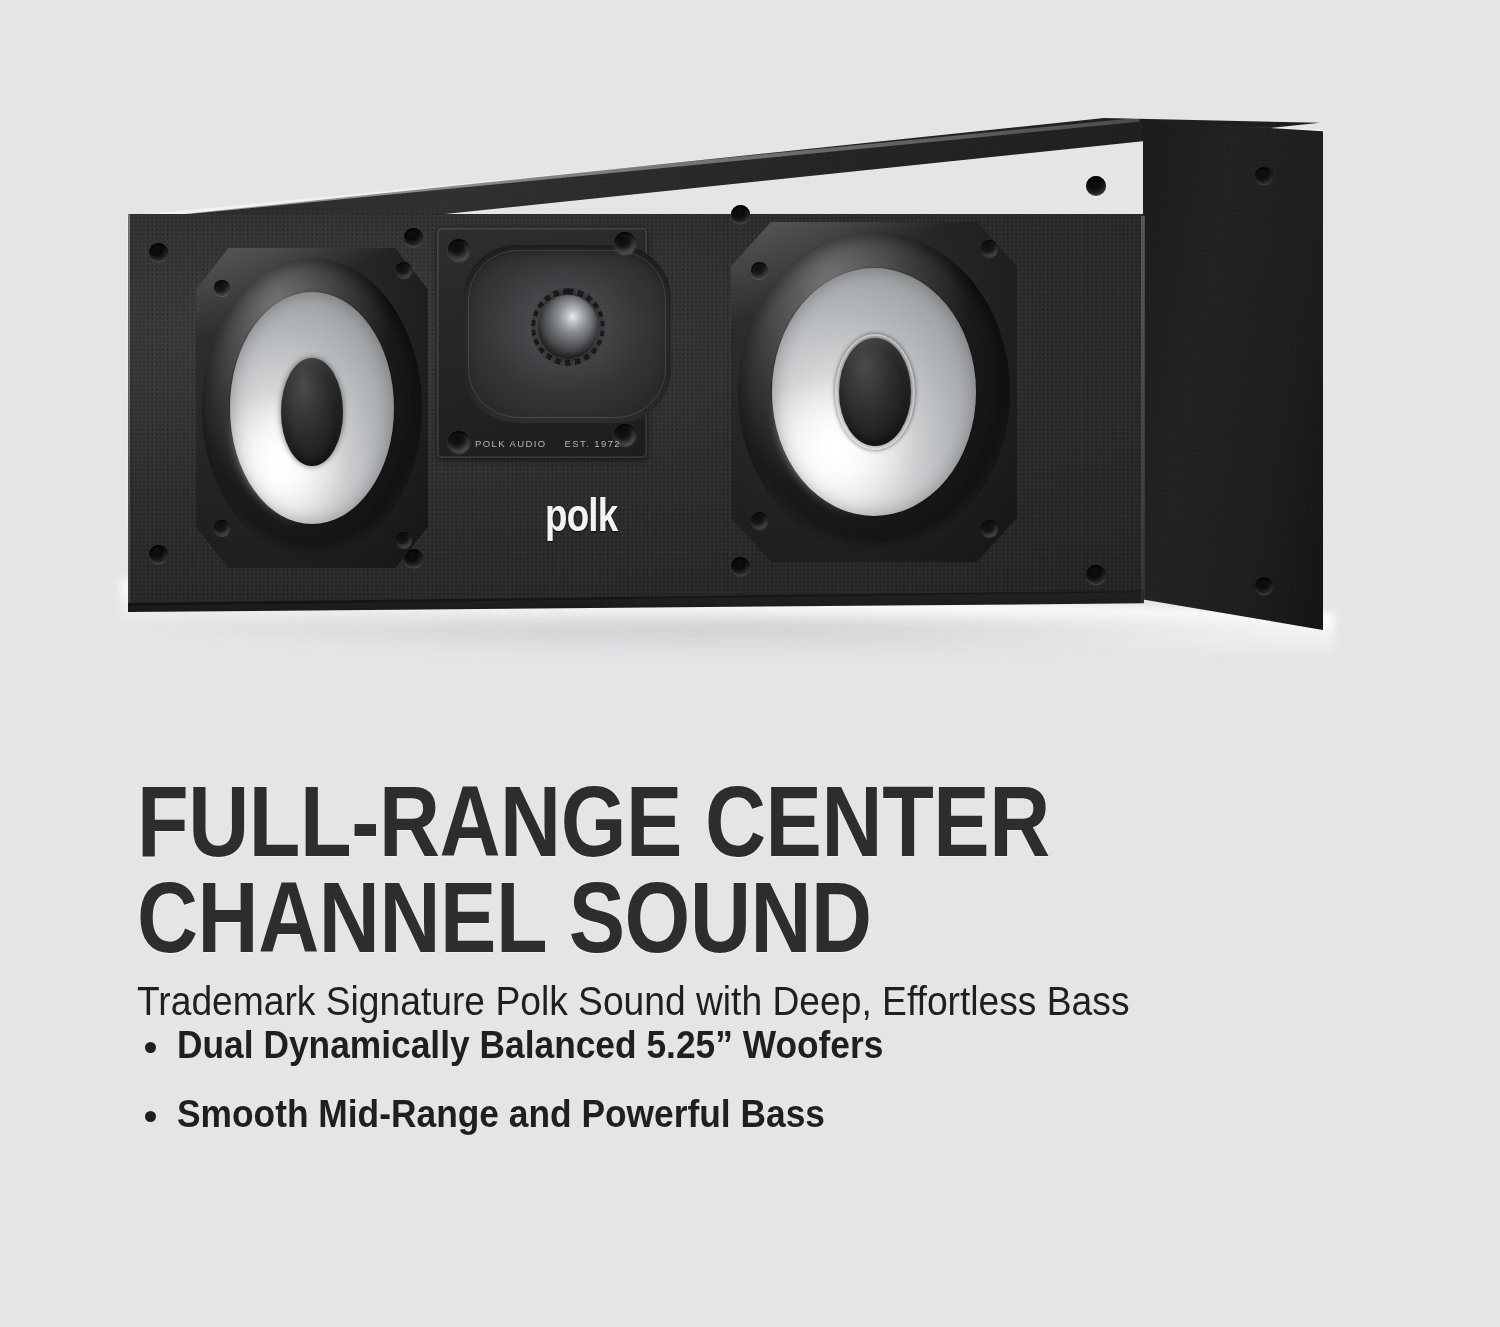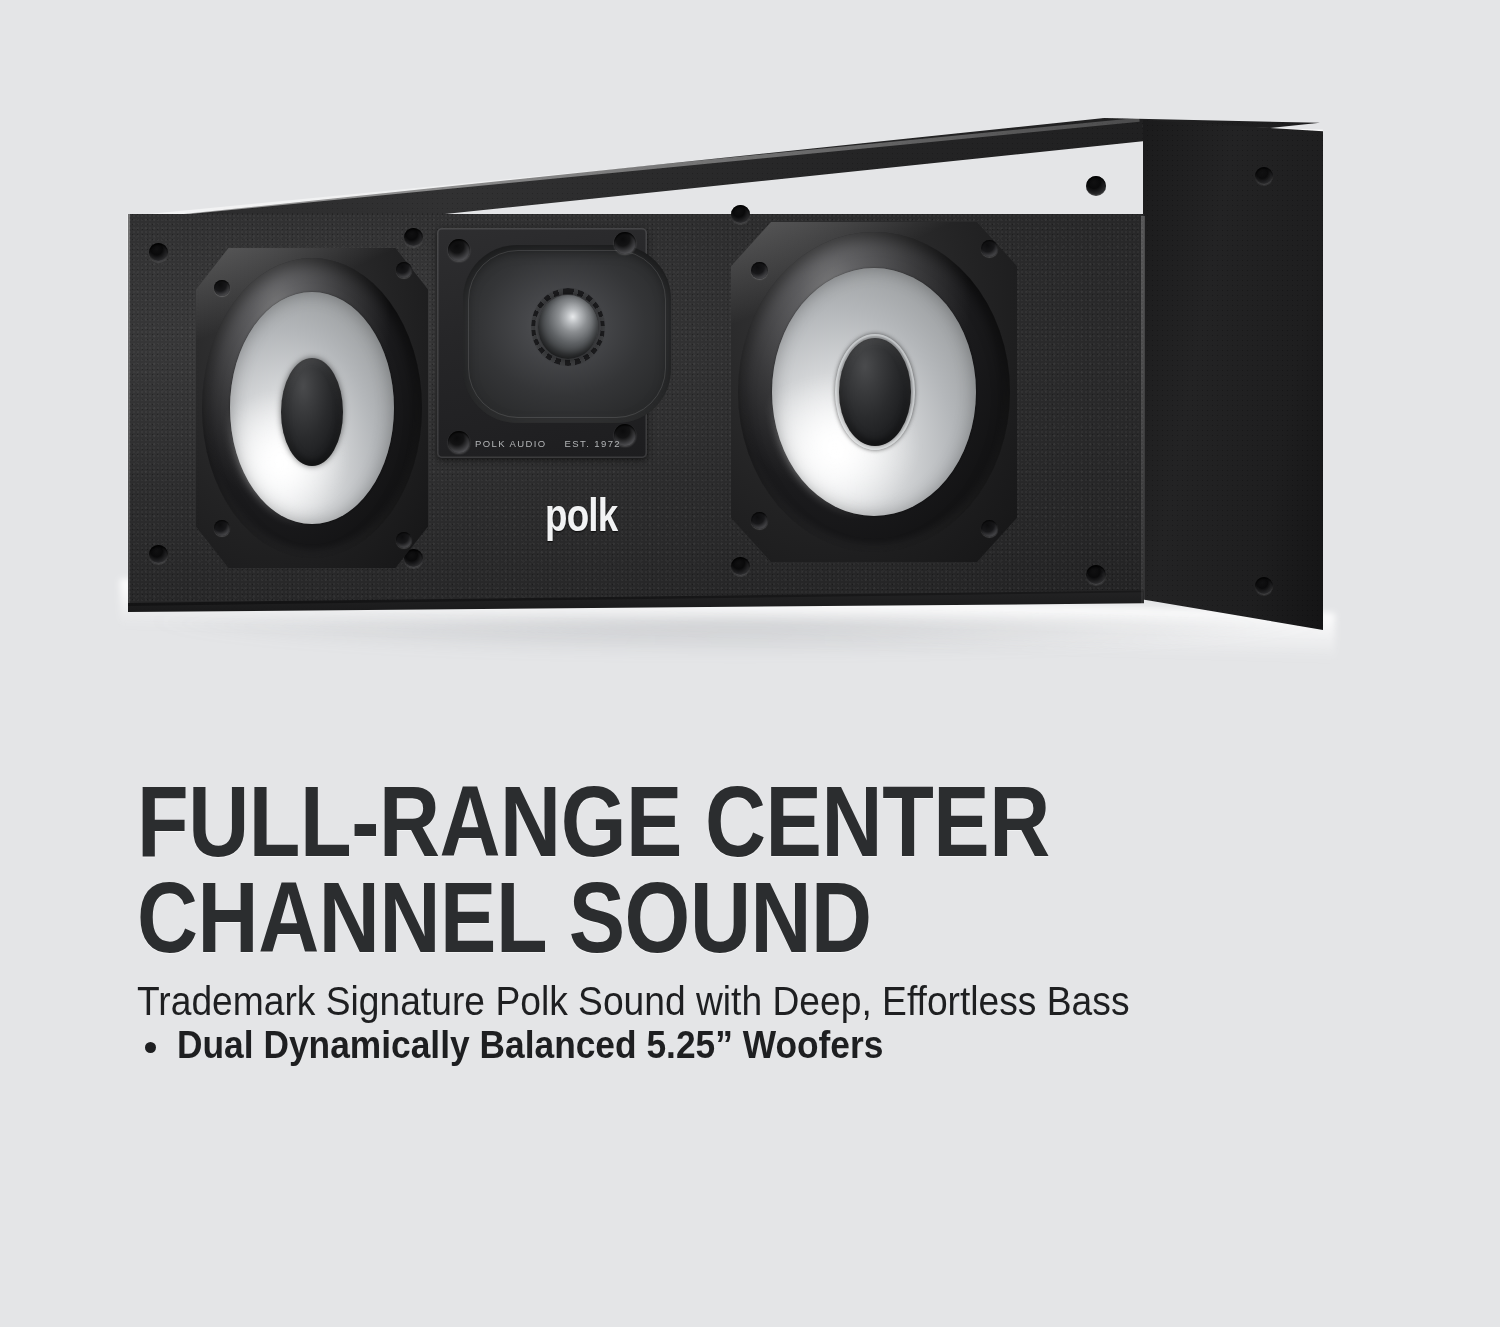--- a/index.html
+++ b/index.html
@@ -404,14 +404,17 @@
 
   <h1 id="headline">FULL-RANGE CENTER
 CHANNEL SOUND</h1>
 
   <p id="subhead">Trademark Signature Polk Sound with Deep, Effortless Bass</p>
 
   <ul id="bullets">
     <li>
       <span class="btxt">Dual Dynamically Balanced 5.25” Woofers</span>
     </li>
+    <li>
+      <span class="btxt">Smooth Mid-Range and Powerful Bass</span>
+    </li>
   </ul>
 </div>
 
 </body></html>

